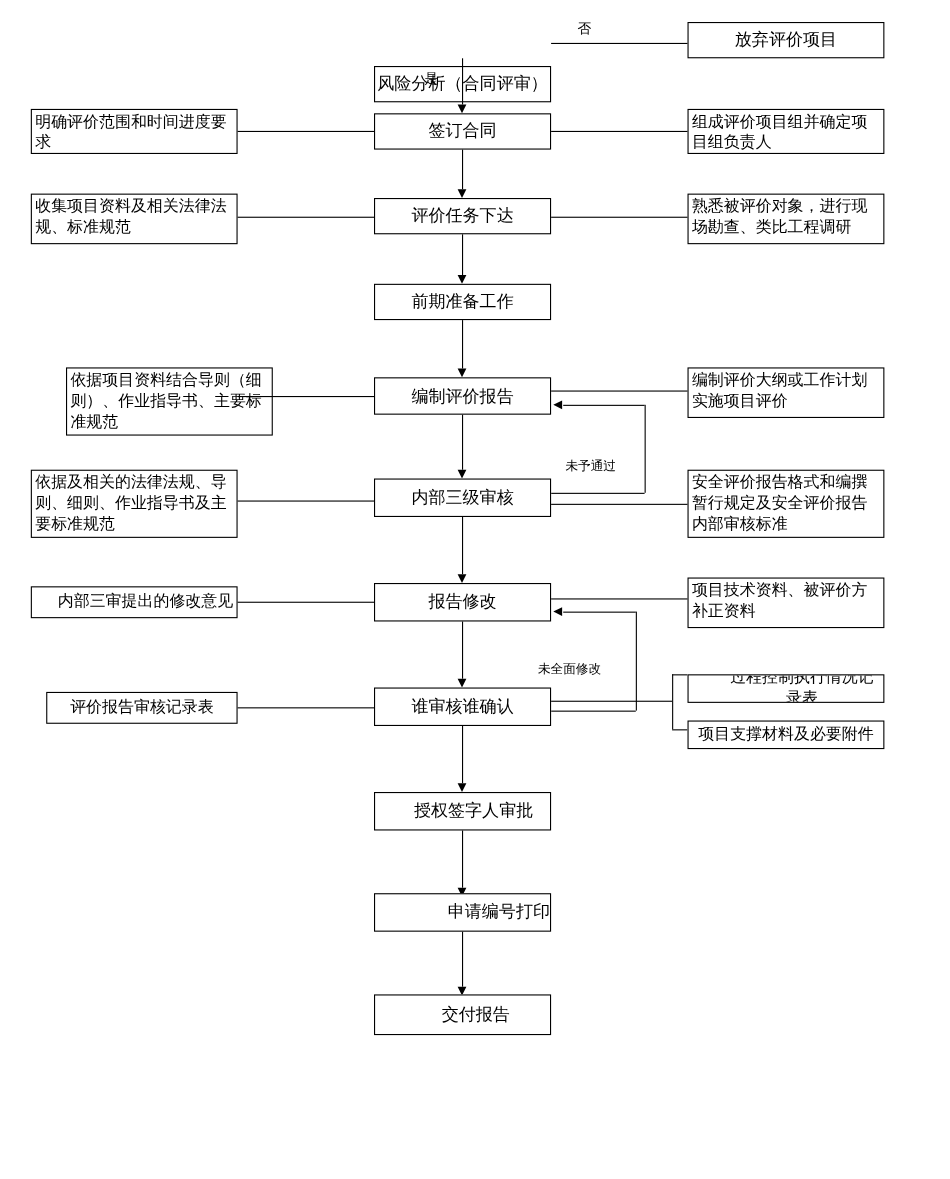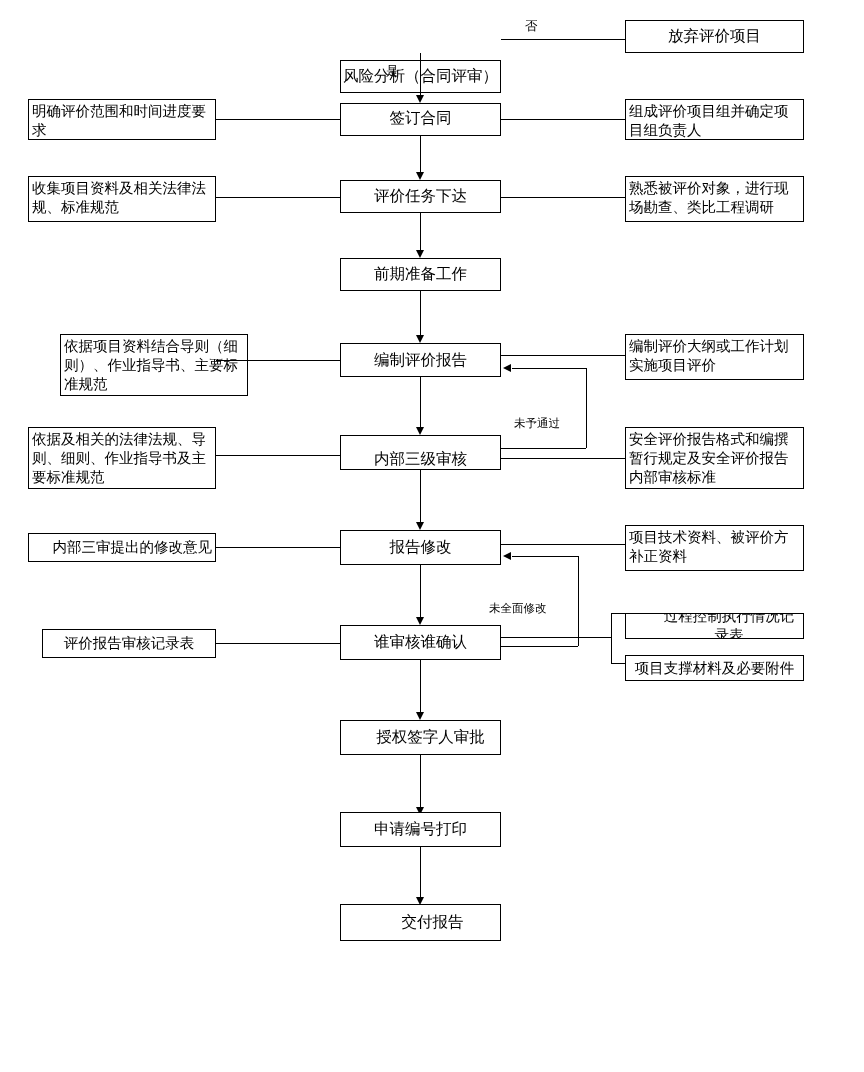--- a/index.html
+++ b/index.html
@@ -104,21 +104,21 @@
   <div class="edge-label" style="left:525px; top:18px;">否</div>
 
   <div class="vline" style="left:420px; top:53px; height:42px;"></div>
   <div class="arrow-down" style="left:415.5px; top:95px;"></div>
   <div class="edge-label" style="left:386px; top:63px;">是</div>
 
   <div class="box side" style="left:28px; top:99px; width:188px; height:41px;">
     <span class="txt">明确评价范围和时间进度要求</span>
   </div>
 
-  <div class="box center" style="left:340px; top:103px; width:161px; height:33px;font-family:Liberation Mono, monospace;">
+  <div class="box center" style="left:340px; top:103px; width:161px; height:33px;">
     <span class="txt">签订合同</span>
   </div>
 
   <div class="box side" style="left:625px; top:99px; width:179px; height:41px;">
     <span class="txt">组成评价项目组并确定项目组负责人</span>
   </div>
 
   <div class="hline" style="left:216px; top:119px; width:124px;"></div>
   <div class="hline" style="left:501px; top:119px; width:124px;"></div>
 
@@ -171,21 +171,21 @@
   <div class="hline" style="left:501px; top:448px; width:85px;"></div>
   <div class="edge-label small" style="left:514px; top:416px;">未予通过</div>
 
   <div class="vline" style="left:420px; top:377px; height:50px;"></div>
   <div class="arrow-down" style="left:415.5px; top:427px;"></div>
 
   <div class="box side" style="left:28px; top:427px; width:188px; height:62px;">
     <span class="txt">依据及相关的法律法规、导则、细则、作业指导书及主要标准规范</span>
   </div>
 
-  <div class="box center" style="left:340px; top:435px; width:161px; height:35px;align-items:flex-end;">
+  <div class="box center" style="left:340px; top:435px; width:161px; height:35px;">
     <span class="txt">内部三级审核</span>
   </div>
 
   <div class="box side" style="left:625px; top:427px; width:179px; height:62px;">
     <span class="txt">安全评价报告格式和编撰暂行规定及安全评价报告内部审核标准</span>
   </div>
 
   <div class="hline" style="left:216px; top:455px; width:124px;"></div>
   <div class="hline" style="left:501px; top:458px; width:124px;"></div>
 
@@ -242,21 +242,21 @@
   <div class="vline" style="left:420px; top:660px; height:52px;"></div>
   <div class="arrow-down" style="left:415.5px; top:712px;"></div>
 
   <div class="box center" style="left:340px; top:720px; width:161px; height:35px;padding-left:20px;">
     <span class="txt">授权签字人审批</span>
   </div>
 
   <div class="vline" style="left:420px; top:755px; height:52px;"></div>
   <div class="arrow-down" style="left:415.5px; top:807px;"></div>
 
-  <div class="box center" style="left:340px; top:812px; width:161px; height:35px;">
+  <div class="box center" style="left:340px; top:812px; width:161px; height:35px;justify-content:flex-end;">
     <span class="txt">申请编号打印</span>
   </div>
 
   <div class="vline" style="left:420px; top:847px; height:50px;"></div>
   <div class="arrow-down" style="left:415.5px; top:897px;"></div>
 
   <div class="box center" style="left:340px; top:904px; width:161px; height:37px;padding-left:24px;">
     <span class="txt">交付报告</span>
   </div>
 

